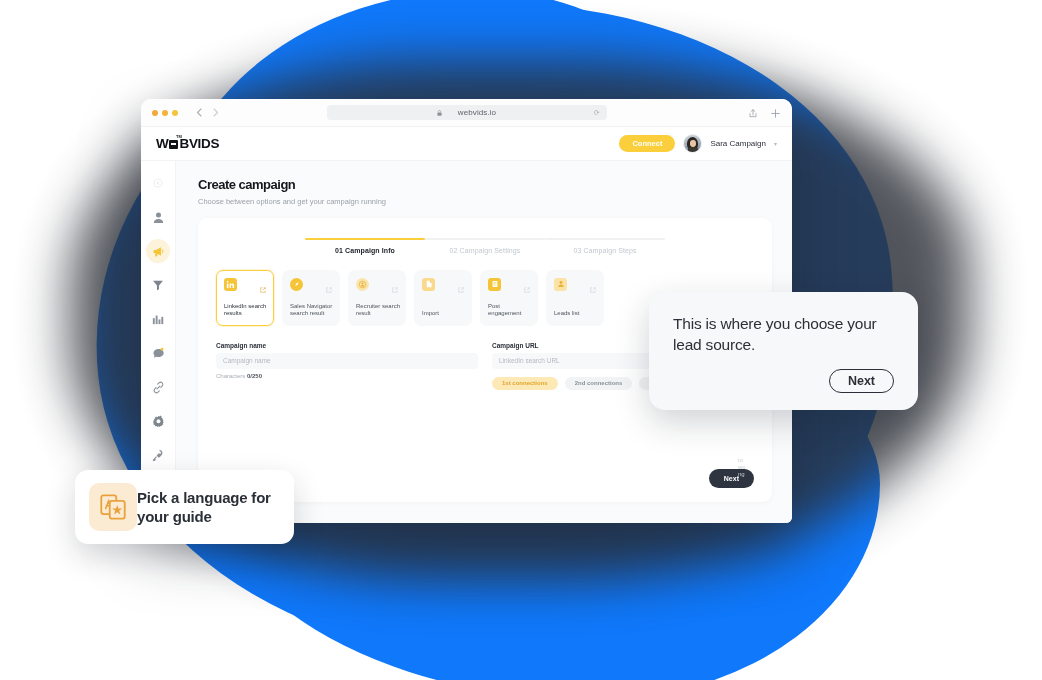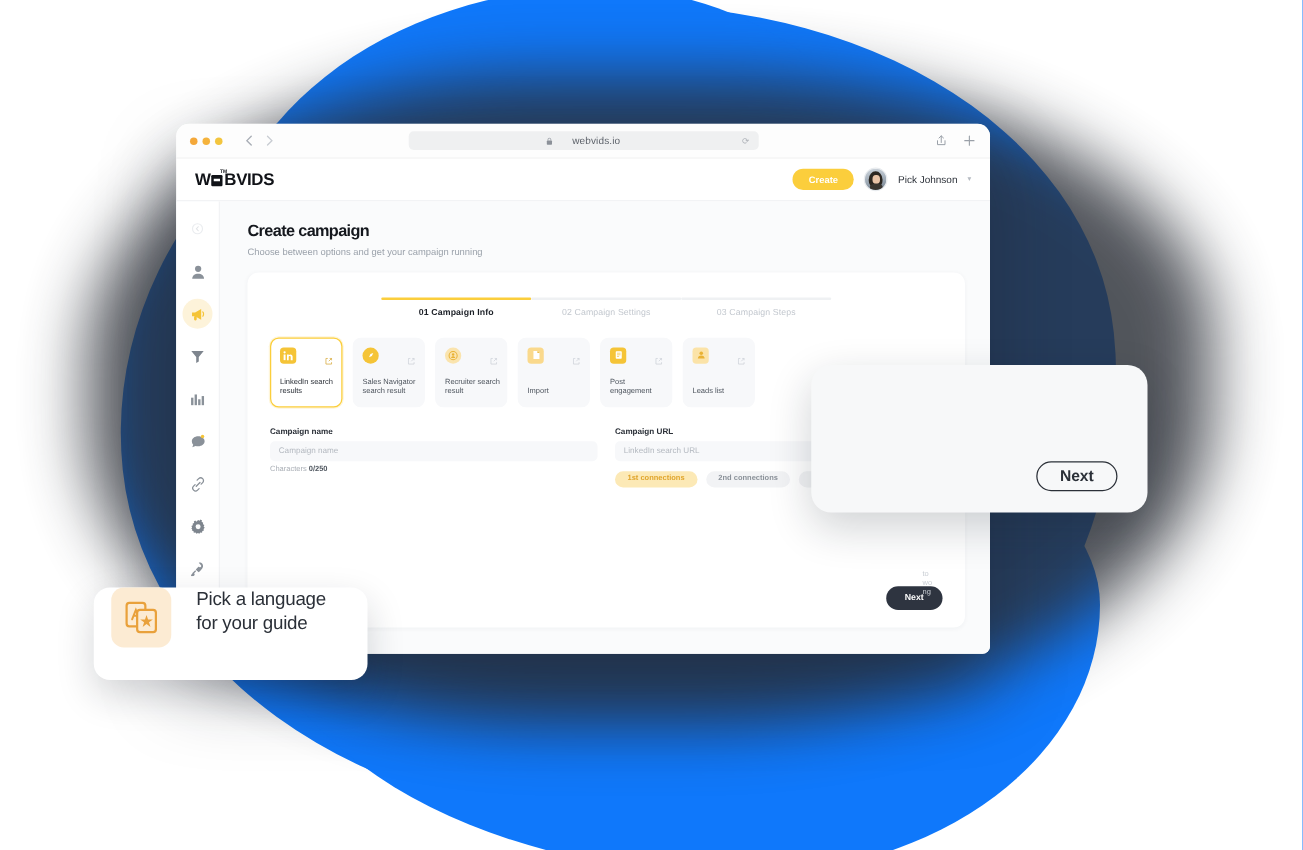--- a/index.html
+++ b/index.html
@@ -201,21 +201,21 @@
     position:absolute;right:24px;bottom:17px;
     border:1.4px solid #2B3038;background:transparent;border-radius:13px;
     height:24px;padding:0 18px;font-size:12.5px;font-weight:700;color:#2B3038;
     cursor:pointer;display:flex;align-items:center;
   }
 
   .callout-lang{
     position:absolute;left:75px;top:470px;width:219px;height:74px;
     background:#ffffff;border-radius:13px;
     box-shadow:0 12px 30px rgba(22,28,40,.18);
-    display:flex;align-items:flex-start;gap:20px;padding:0 14px;box-sizing:border-box;
+    display:flex;align-items:center;gap:0;padding:0 14px;box-sizing:border-box;font-weight:bold;
   }
   .lang-icon{
     width:48px;height:48px;border-radius:10px;background:#FCEBD3;
     display:flex;align-items:center;justify-content:center;flex:0 0 48px;
   }
   .callout-lang .txt{font-size:15px;line-height:19px;color:#2B3038;letter-spacing:-.2px;}
 </style>
 </head>
 <body>
 
@@ -271,27 +271,27 @@
     </div>
 
     <div class="appheader">
       <div class="logo">
         <span class="lw">W</span>
         <span class="sq"></span>
         <span class="lw">BVIDS</span>
         <span class="tm">TM</span>
       </div>
       <div class="hdr-right">
-        <button class="connect-btn">Create</button>
+        <button class="connect-btn">Connect</button>
         <div class="avatar">
           <span class="hair"></span>
           <span class="face"></span>
           <span class="body"></span>
         </div>
-        <span class="username">Pick Johnson</span>
+        <span class="username">Sara Campaign</span>
         <span class="chev">▾</span>
       </div>
     </div>
 
     <div class="appbody">
 
       <div class="sidebar">
         <div class="sb-item tiny">
           <svg width="10" height="10" viewBox="0 0 10 10">
             <circle cx="5" cy="5" r="4" fill="none" stroke="#D6DAE0" stroke-width="0.9"></circle>
@@ -497,20 +497,21 @@
             <button class="next-btn">Next</button>
             <div class="ghost-text">to wo ng</div>
           </div>
 
         </div>
       </div>
     </div>
   </div>
 
   <div class="callout-lead">
+    <div class="txt">This is where you choose your lead source.</div>
     <button class="nextbtn">Next</button>
   </div>
 
   <div class="callout-lang">
     <div class="lang-icon">
       <svg width="30" height="30" viewBox="0 0 32 32">
         <rect x="3.5" y="3.5" width="16" height="20" rx="2.4" fill="none" stroke="#E9A13B" stroke-width="1.9"></rect>
         <path d="M8.2 17.5l3.2-8 3.2 8M9.4 14.6h4.2" stroke="#E9A13B" stroke-width="1.7" fill="none" stroke-linecap="round"></path>
         <rect x="12.5" y="9.5" width="16" height="19" rx="2.4" fill="#FCEBD3" stroke="#E9A13B" stroke-width="1.9"></rect>
         <path d="M20.5 13.8l1.3 3.9h4.1l-3.3 2.4 1.3 3.9-3.4-2.4-3.3 2.4 1.2-3.9-3.3-2.4h4.1z" fill="#E9A13B"></path>

